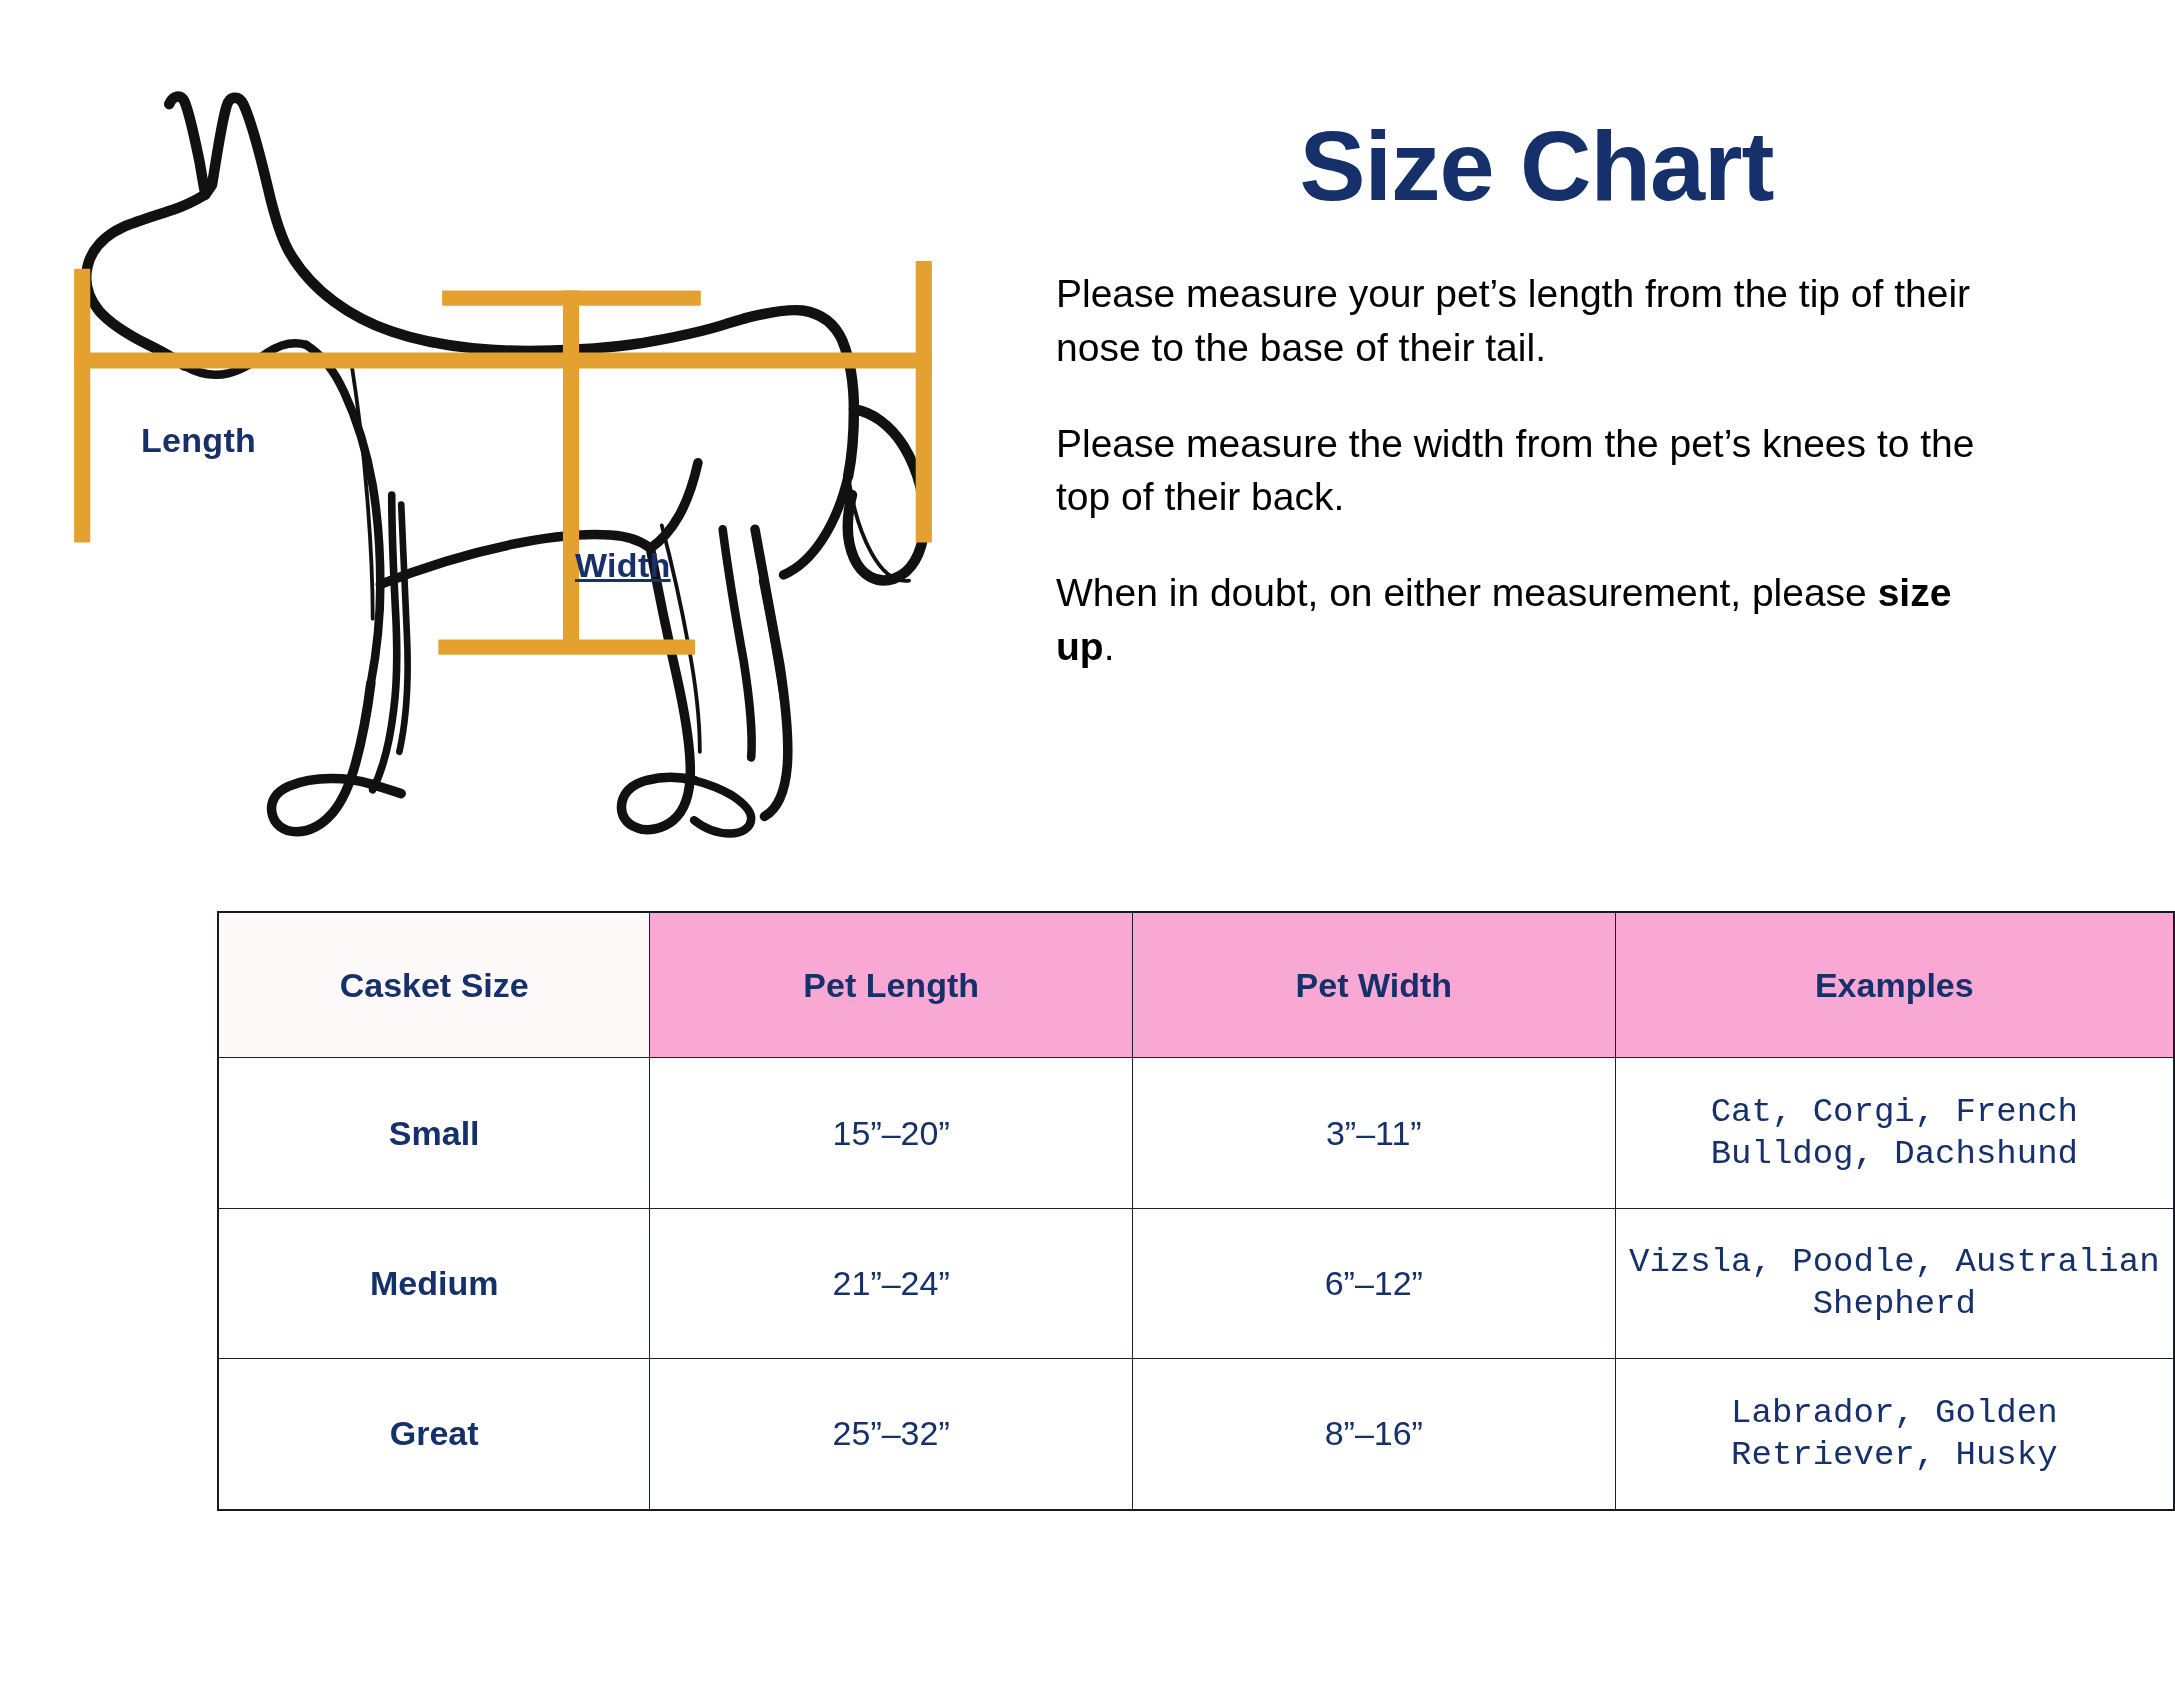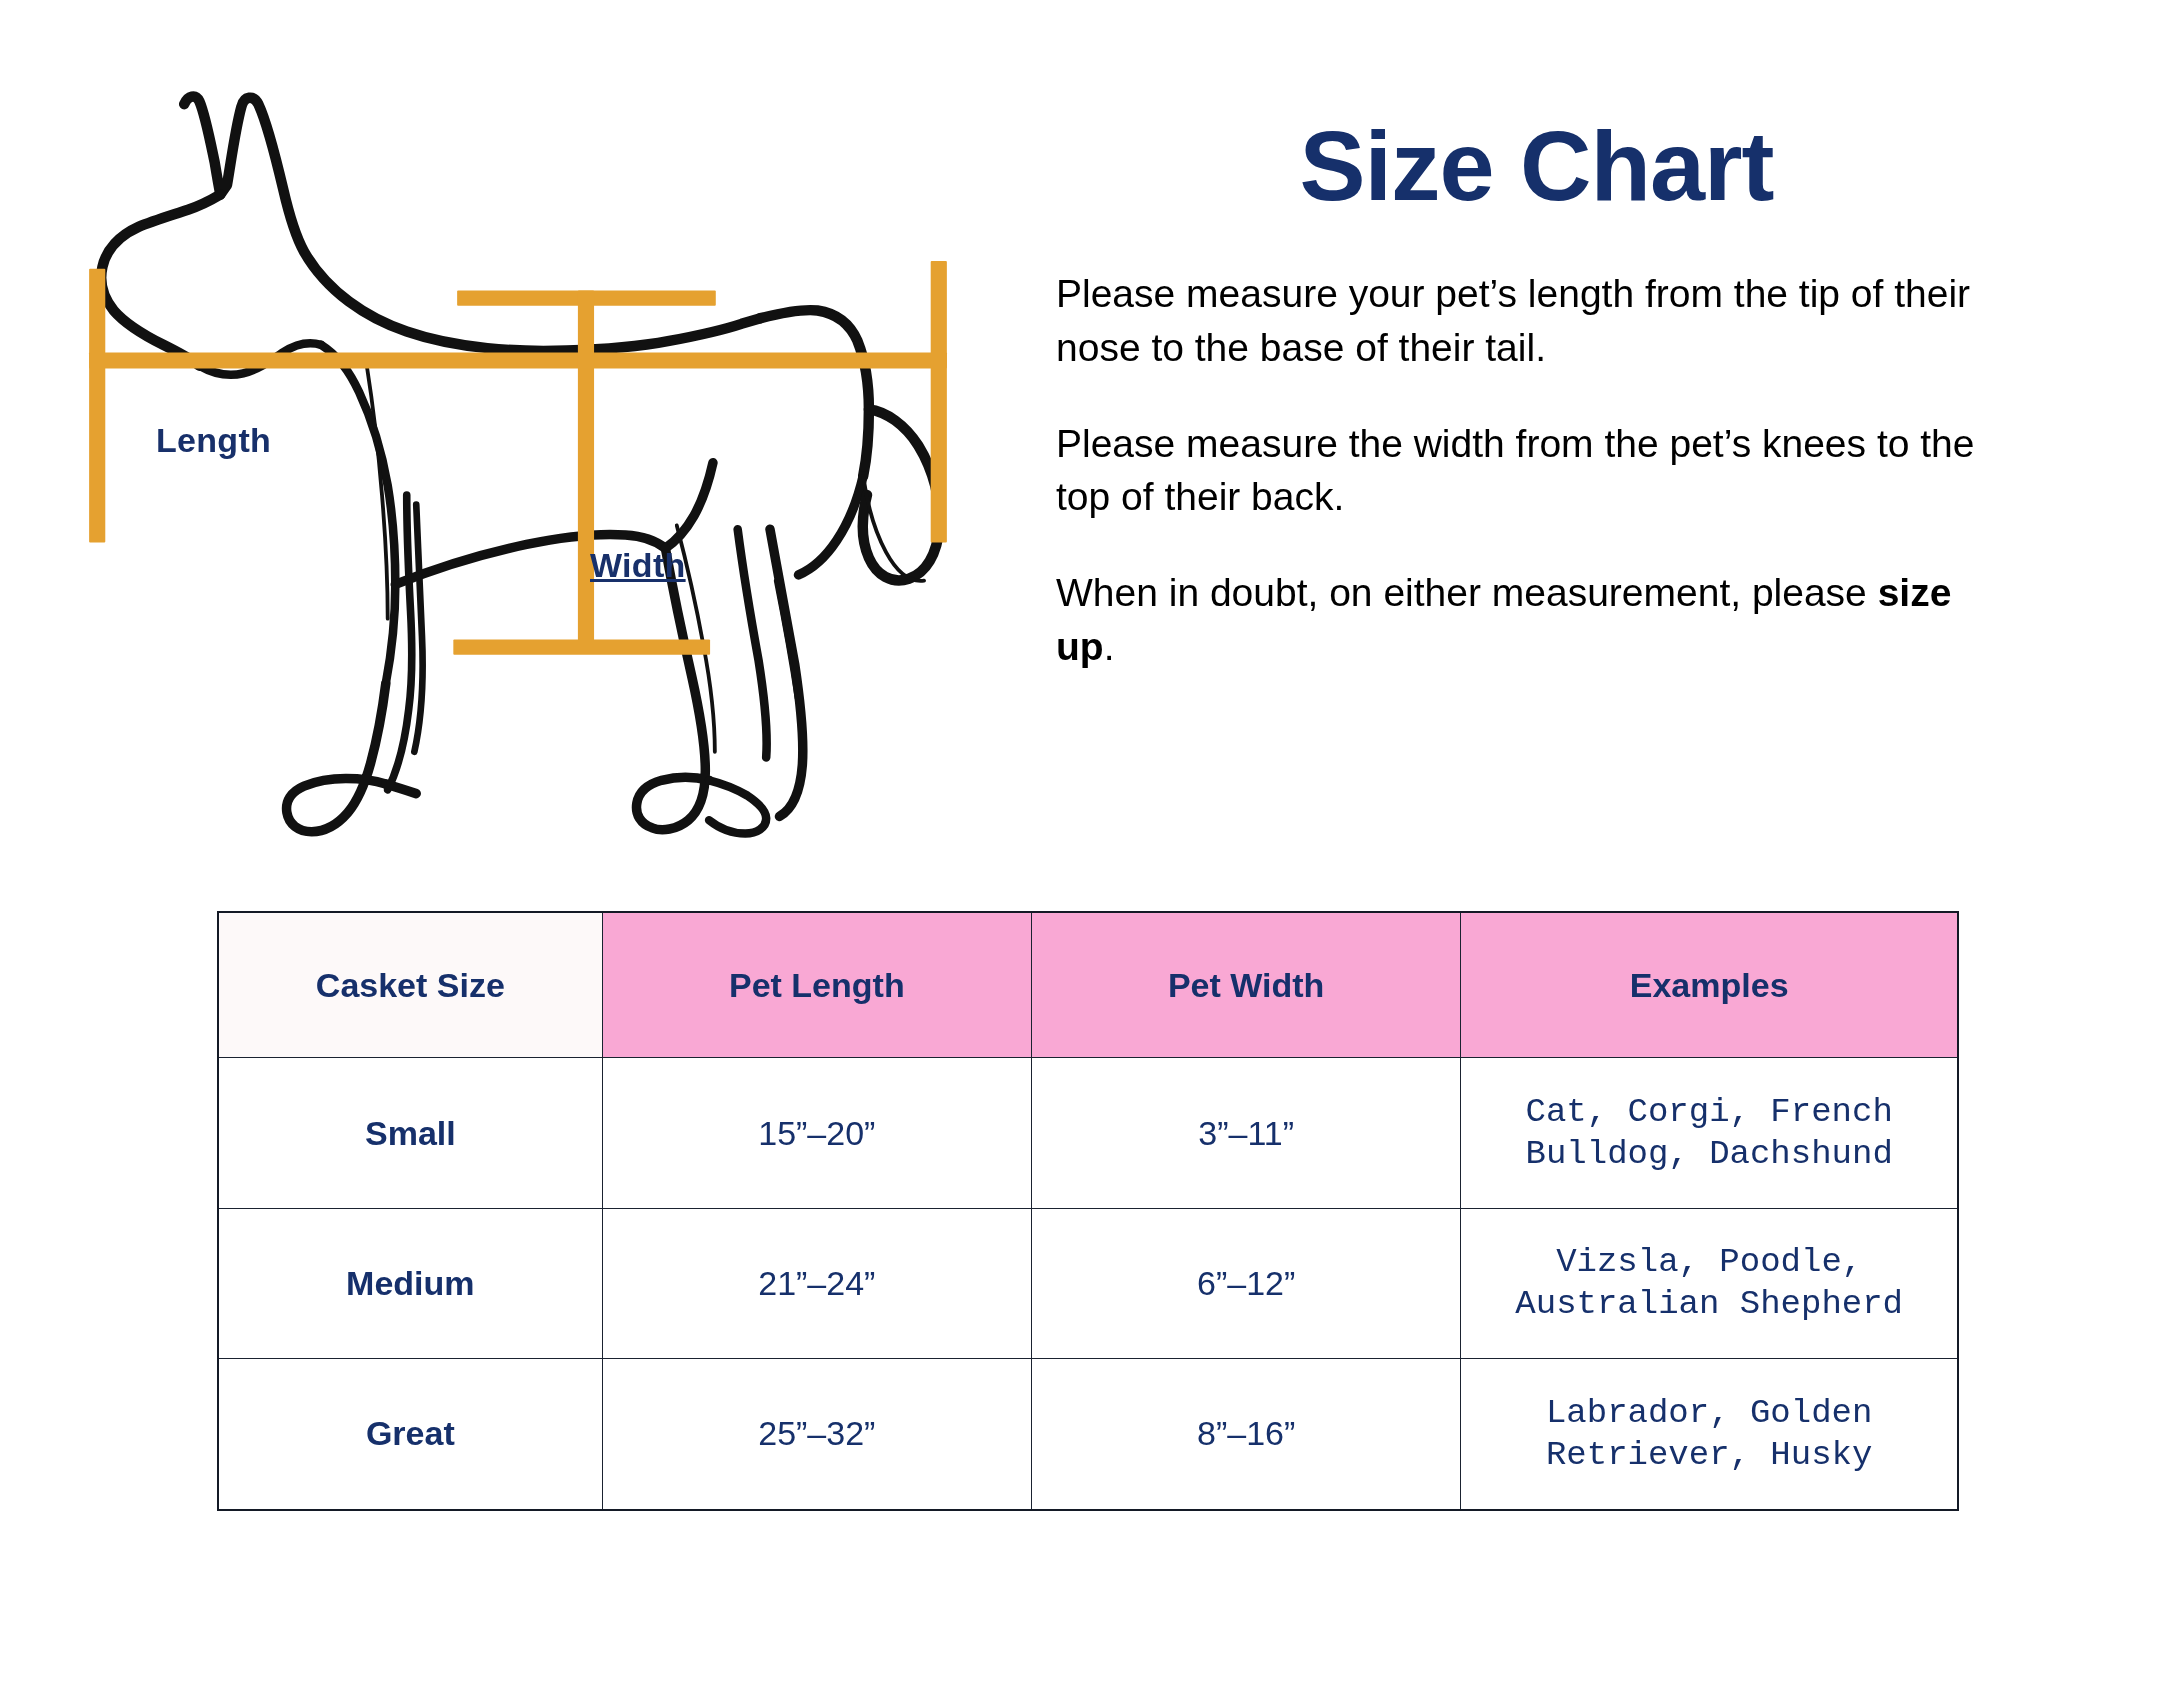--- a/index.html
+++ b/index.html
@@ -5,21 +5,21 @@
   html,body{margin:0;padding:0;}
   body{
     width:2175px;height:1689px;
     background:#ffffff;
     font-family:"Liberation Sans", sans-serif;
     position:relative;overflow:hidden;
   }
   .page{position:absolute;inset:0;}
 
   
-  .diagram{position:absolute;left:72px;top:86px;width:1008px;height:780px;text-align:center;}
+  .diagram{position:absolute;left:57px;top:86px;width:1008px;height:780px;text-align:center;}
   .diagram svg{display:block;width:100%;height:100%;}
   .meas-label{
     position:absolute;color:#18306A;font-weight:bold;
     font-family:"Liberation Sans", sans-serif;
     letter-spacing:0.3px;white-space:nowrap;
   }
   #length-label{left:84px;top:335px;font-size:34px;}
   #width-label{left:518px;top:460px;font-size:34px;text-decoration:underline;}
 
   
@@ -30,21 +30,21 @@
     font-family:"Liberation Sans", sans-serif;
   }
   .para{
     color:#000000;font-size:39px;line-height:1.38;
     margin:0 0 42px 0;font-family:"Liberation Sans", sans-serif;
   }
   .para:last-child{margin-bottom:0;}
   .para b{font-weight:bold;}
 
   
-  .table-wrap{position:absolute;left:217px;top:911px;width:1742px;}
+  .table-wrap{position:absolute;left:217px;top:911px;width:1958px;}
   table.size-table{
     width:100%;border-collapse:collapse;table-layout:fixed;
     border:2.9px solid #141A26;
   }
   table.size-table td,table.size-table th{
     border:1.9px solid #1A2230;
     color:#16306B;text-align:center;vertical-align:middle;
     font-family:"Liberation Sans", sans-serif;
     padding:5.7px 9.5px;
   }

